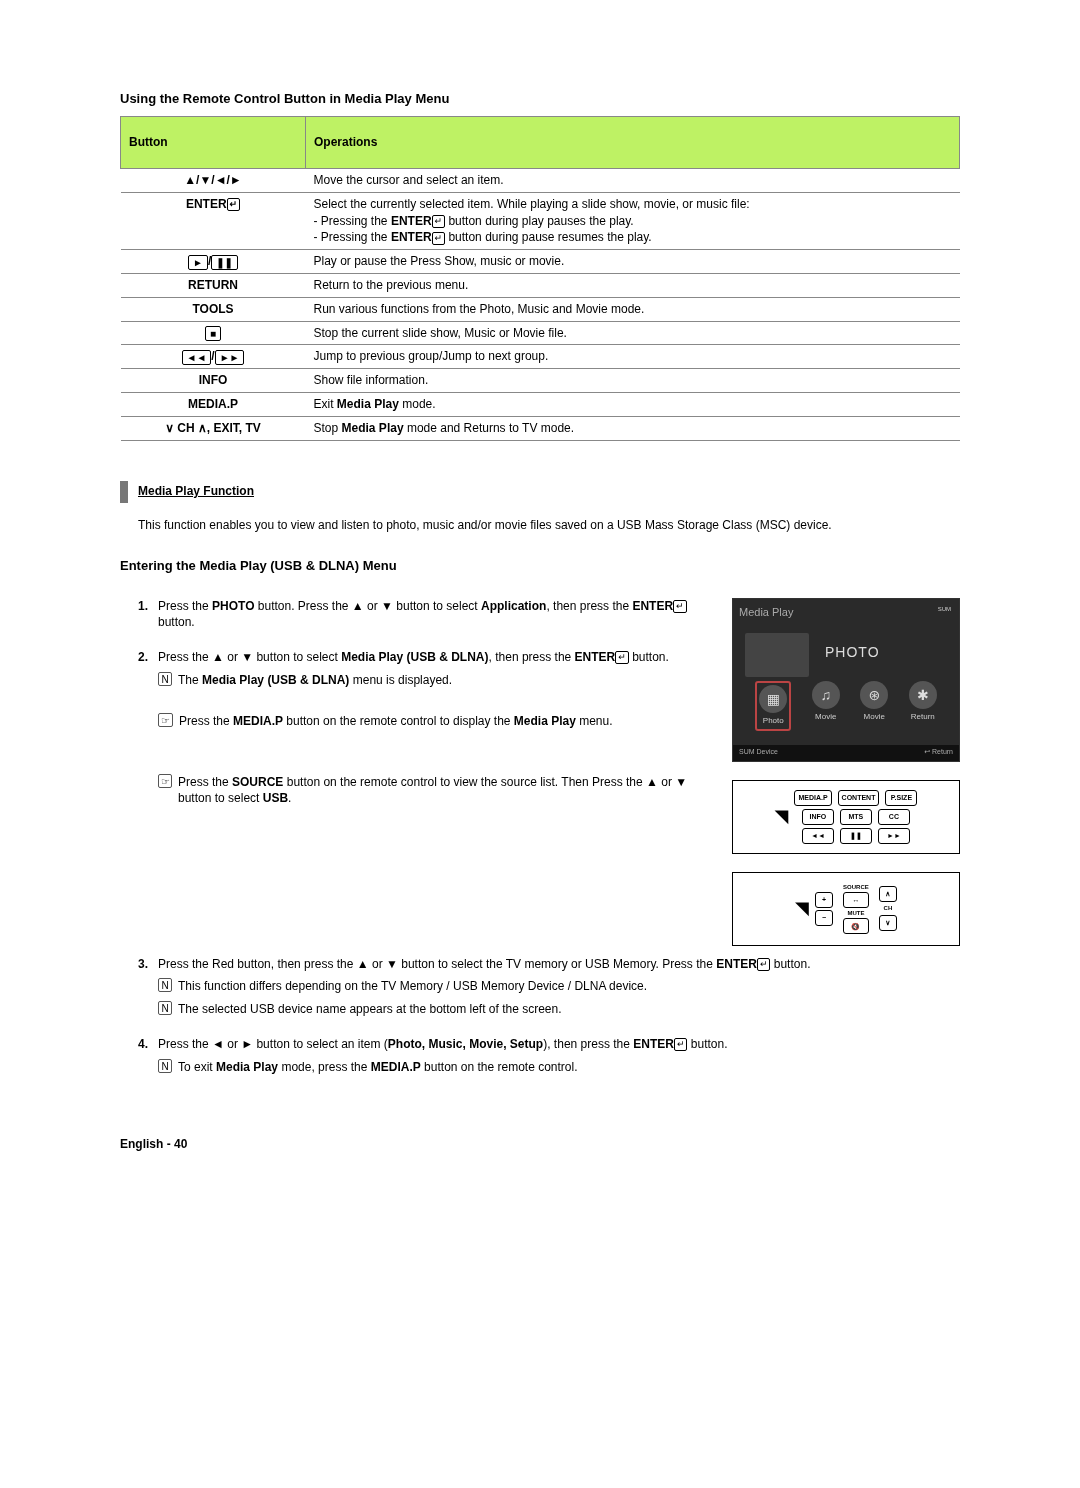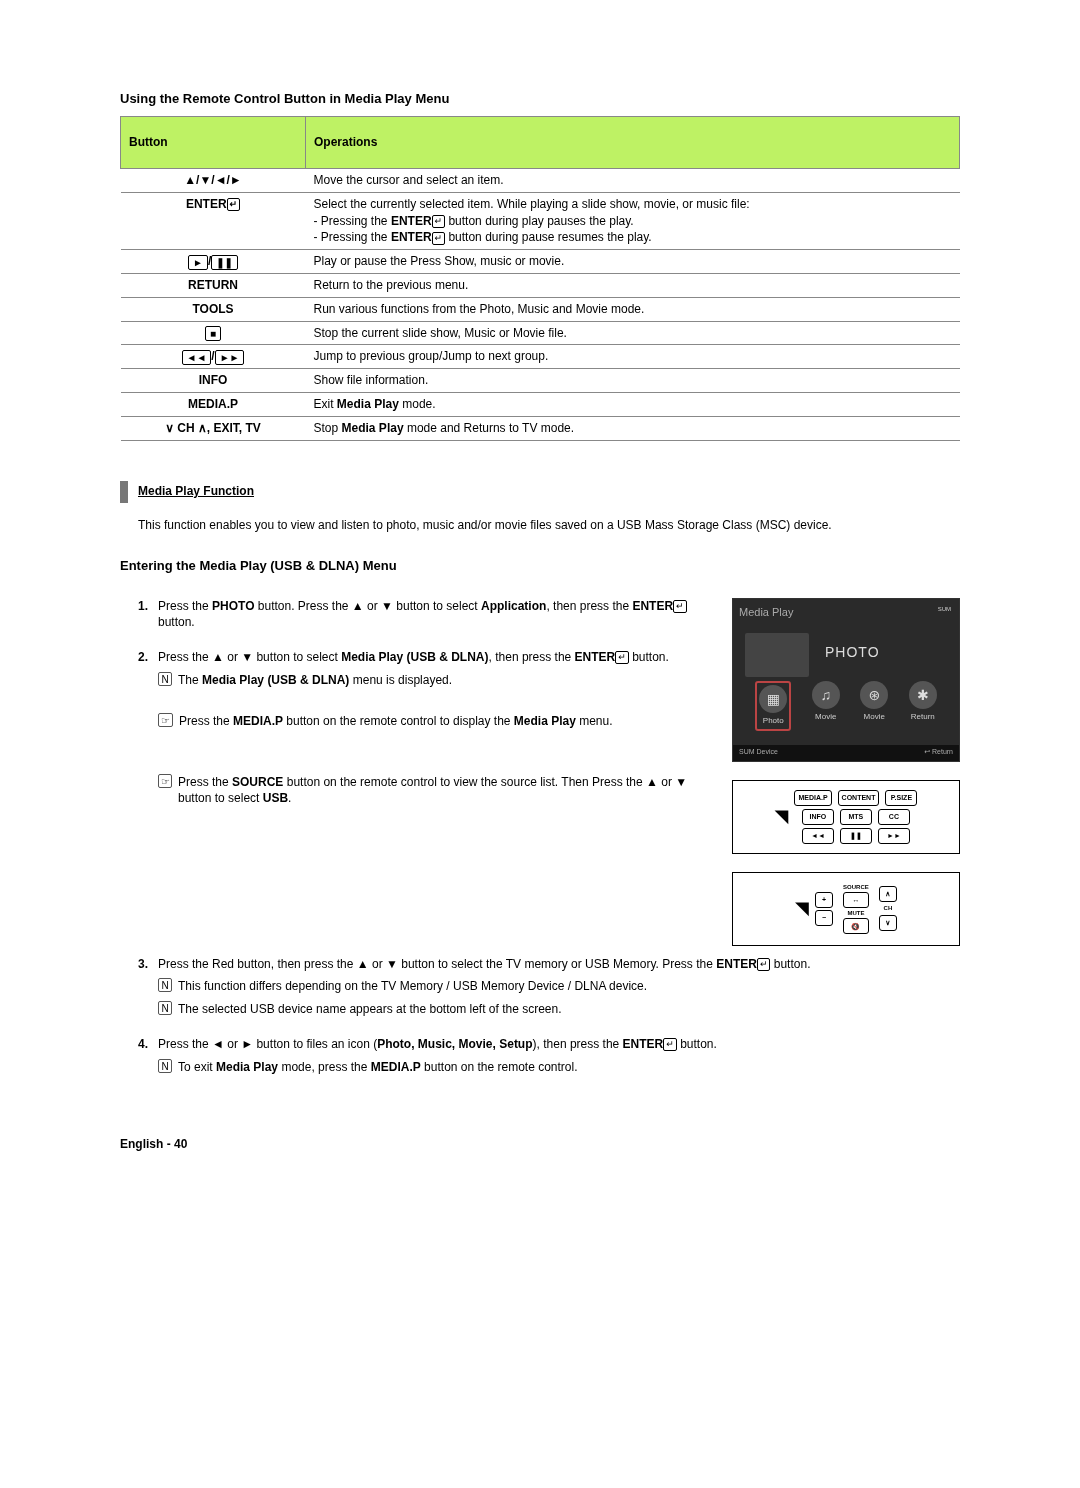--- a/index.html
+++ b/index.html
@@ -312,21 +312,21 @@
     <div class="note-row">
         <span class="note-icon">N</span>
         <span>The selected USB device name appears at the bottom left of the screen.</span>
       </div>
   </div>
 </div>
 
 <div class="step">
   <div class="num">4.</div>
   <div class="body">
-    <div><span>Press the ◄ or ► button to files an icon (</span><b>Photo, Music, Movie, Setup</b><span>), then press the </span><b>ENTER</b><span class="enter-icon">↵</span><span> button.</span></div>
+    <div><span>Press the ◄ or ► button to select an item (</span><b>Photo, Music, Movie, Setup</b><span>), then press the </span><b>ENTER</b><span class="enter-icon">↵</span><span> button.</span></div>
     <div class="note-row">
         <span class="note-icon">N</span>
         <span><span>To exit </span><b>Media Play</b><span> mode, press the </span><b>MEDIA.P</b><span> button on the remote control.</span></span>
       </div>
   </div>
 </div>
 
 <div class="page-foot">English - 40</div>
 
 </body></html>

